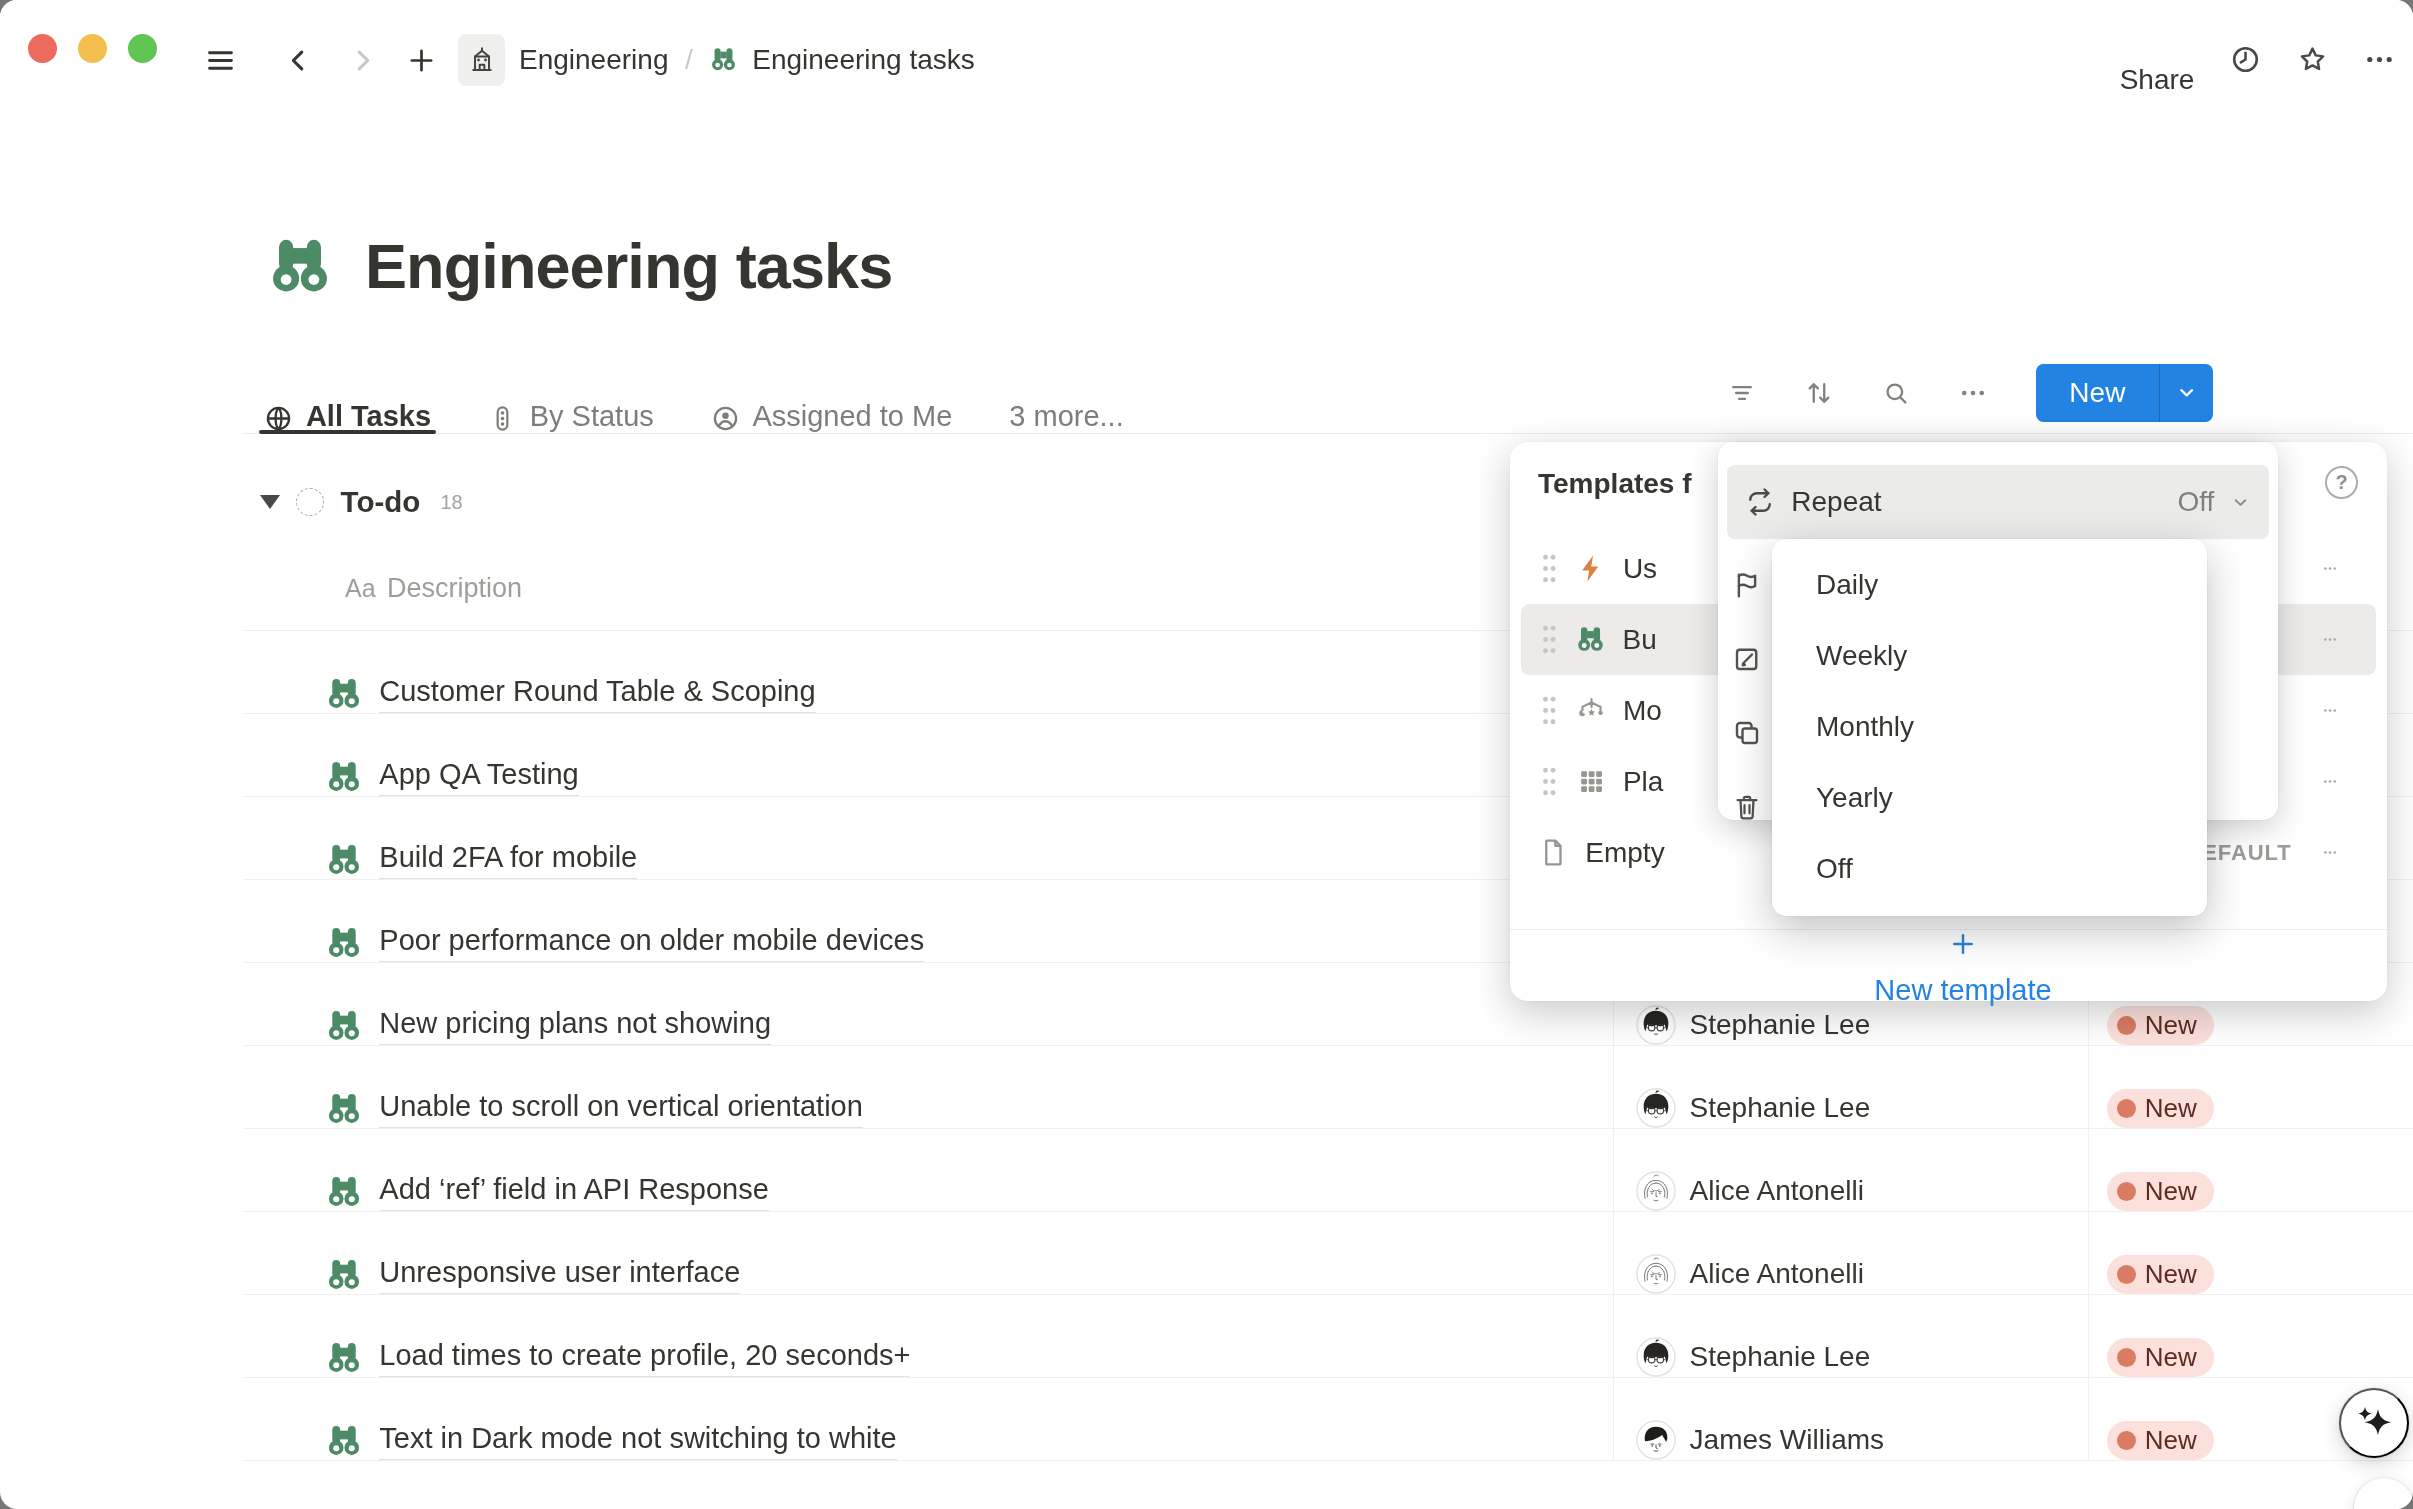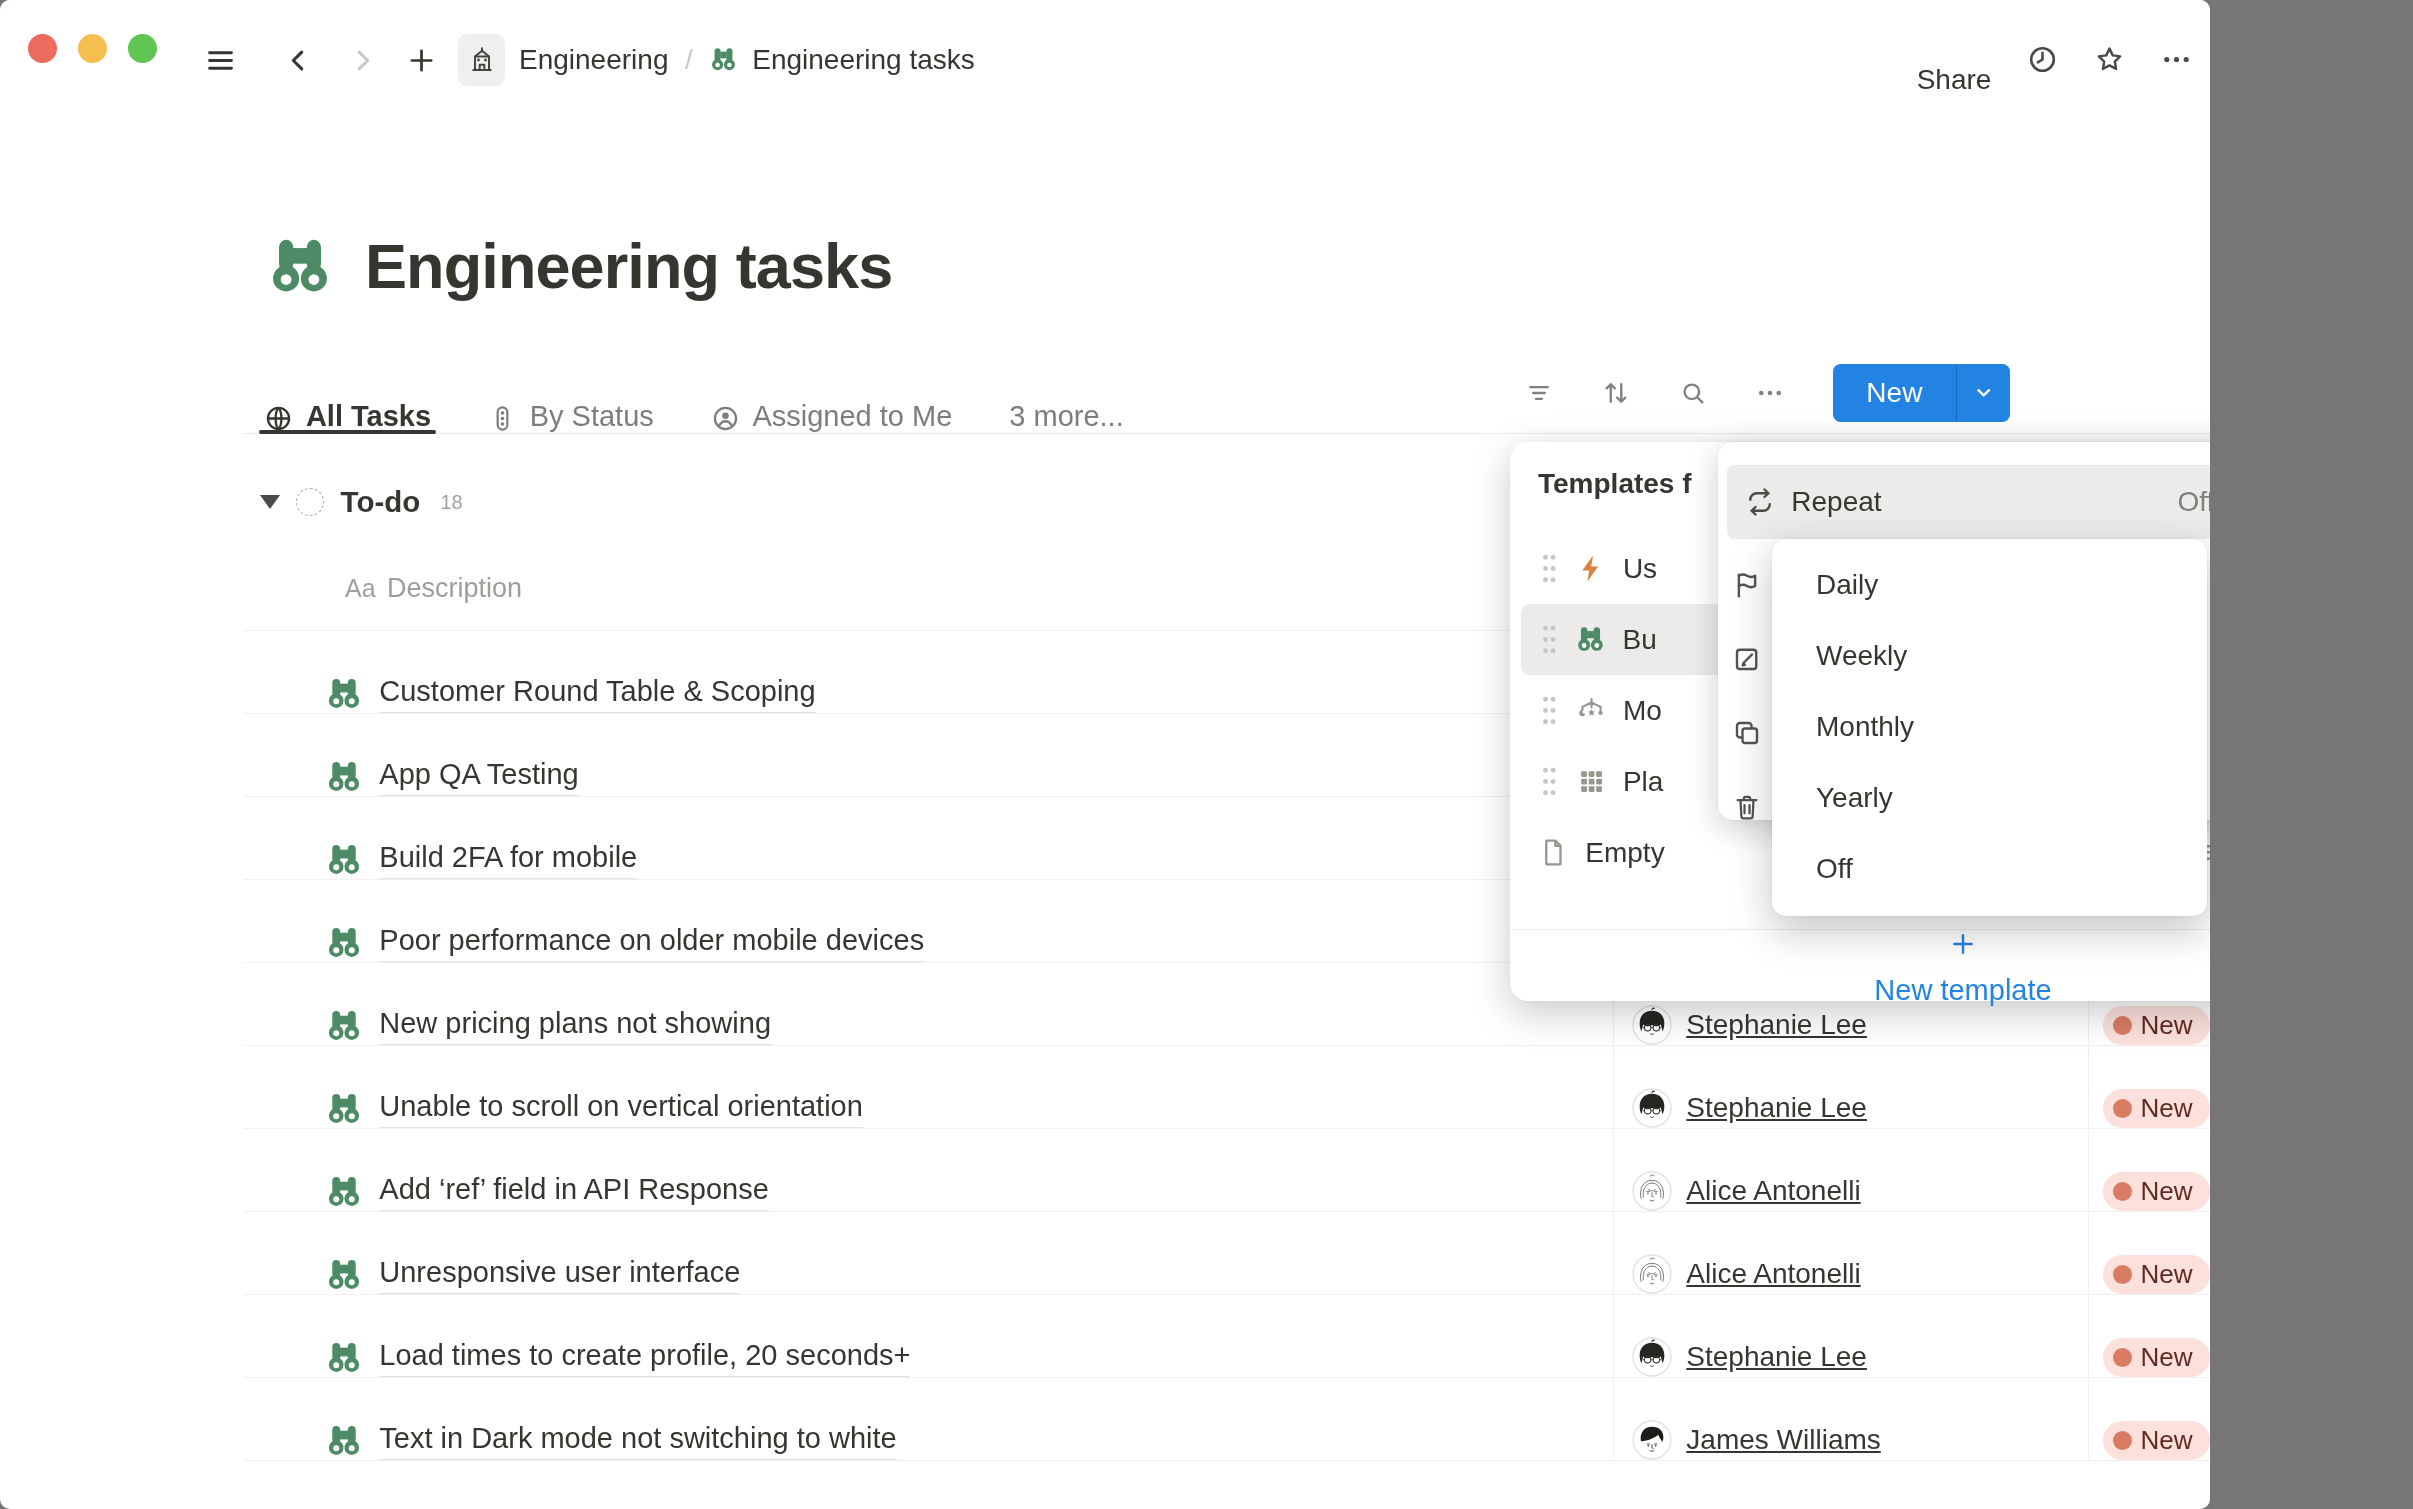--- a/index.html
+++ b/index.html
@@ -5,21 +5,21 @@
   :root{
     --accent:#2383E2; --text:#37352F; --muted:#82817D; --faint:#A3A29E;
     --icon_green:#4D8A66; --icon_orange:#DC8142;
     --badge_bg:#FBE0DB; --badge_dot:#D97C63; --badge_text:#5F2B22;
     --divider:#F1F0EE;
   }
   *{margin:0;padding:0;box-sizing:border-box;}
   html,body{width:2413px;height:1509px;}
   body{background:#767676;font-family:"Liberation Sans",sans-serif;color:var(--text);}
   svg{display:block;width:100%;height:100%;}
-  .stage{position:absolute;left:0;top:0;width:2210px;height:1509px;background:#fff;border-radius:10px;overflow:hidden;}
+  .stage{position:absolute;left:0;top:0;width:2413px;height:1509px;background:#fff;border-radius:17px;overflow:hidden;}
 
   
   .topbar{position:absolute;left:0;top:0;right:0;height:119px;background:#fff;}
   .tlight{position:absolute;top:34px;width:29px;height:29px;border-radius:50%;}
   .tl-close{left:28px;background:#EC6A5E;}
   .tl-min{left:78px;background:#F5BF4F;}
   .tl-zoom{left:128px;background:#61C554;}
   .navbtn{position:absolute;top:45px;width:31px;height:31px;color:var(--text);}
   .nav-hamburger{left:205px;}
   .nav-back{left:283px;}
@@ -66,21 +66,21 @@
 
   
   .table{position:absolute;left:243px;right:0;top:630px;border-top:1.3px solid var(--divider);}
   .table::before,.table::after{content:"";position:absolute;top:0;bottom:0;width:1.3px;background:var(--divider);}
   .table::before{left:1370px;}
   .table::after{left:1845px;}
   .trow{height:83px;border-bottom:1.3px solid var(--divider);display:flex;align-items:flex-end;}
   .c-title{width:1370px;display:flex;align-items:center;padding-left:82px;gap:16.3px;}
   .c-title .rowic{width:38px;height:38px;color:var(--icon_green);flex:none;}
   .task-title{font-size:29px;font-weight:500;color:var(--text);border-bottom:1.9px solid #E3E2DE;padding-bottom:3.8px;white-space:nowrap;}
-  .c-assignee{width:475px;display:flex;align-items:center;padding-left:22.6px;gap:14px;text-decoration:underline;}
+  .c-assignee{width:475px;display:flex;align-items:center;padding-left:22.6px;gap:14px;}
   .avatar{width:40px;height:40px;flex:none;}
   .assignee-name{font-size:28px;color:var(--text);white-space:nowrap;}
   .c-status{flex:1;display:flex;align-items:center;padding-left:19px;}
   .badge{display:inline-flex;align-items:center;gap:8.8px;height:39px;background:var(--badge_bg);border-radius:25px;padding:0 17.6px 0 10px;}
   .badge .dot{width:19px;height:19px;border-radius:50%;background:var(--badge_dot);}
   .badge .btxt{font-size:26px;font-weight:500;color:var(--badge_text);}
 
   
   .tpopup{position:absolute;left:1510px;top:442px;width:877px;height:559px;background:#fff;border-radius:17.6px;box-shadow:0 0 0 0.6px rgba(15,15,15,0.03),0 11.3px 38px rgba(15,15,15,0.22);z-index:5;}
   .tpopup-header{position:absolute;left:28px;top:26.4px;width:181px;overflow:hidden;white-space:nowrap;font-size:28px;font-weight:600;color:var(--text);}

